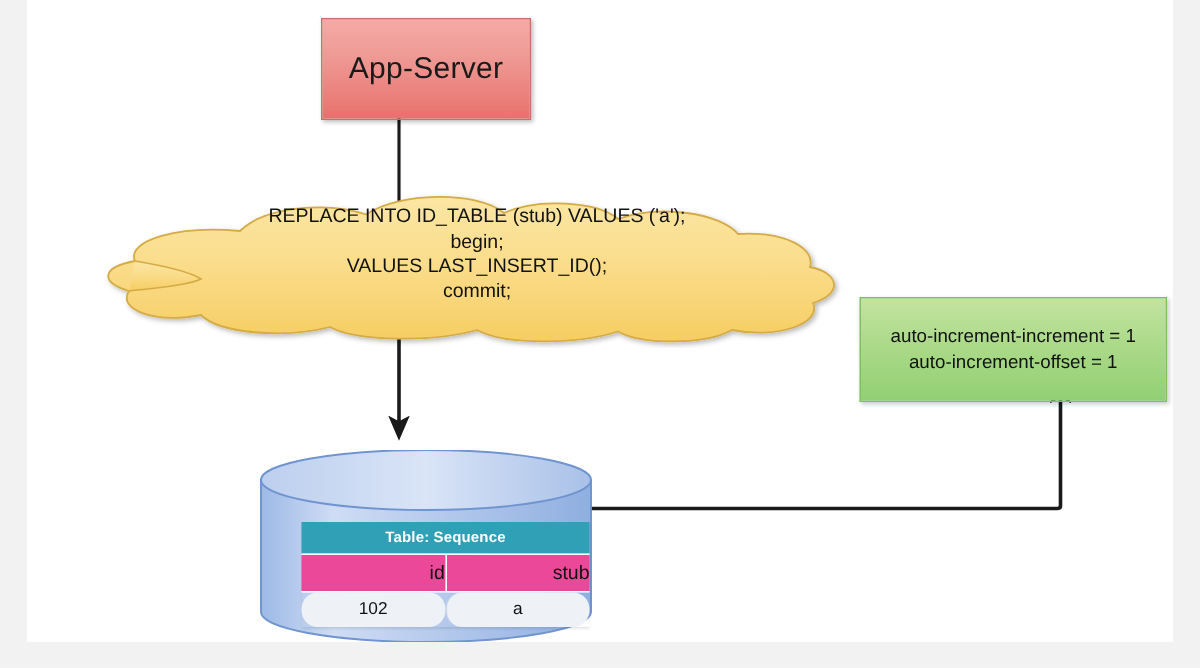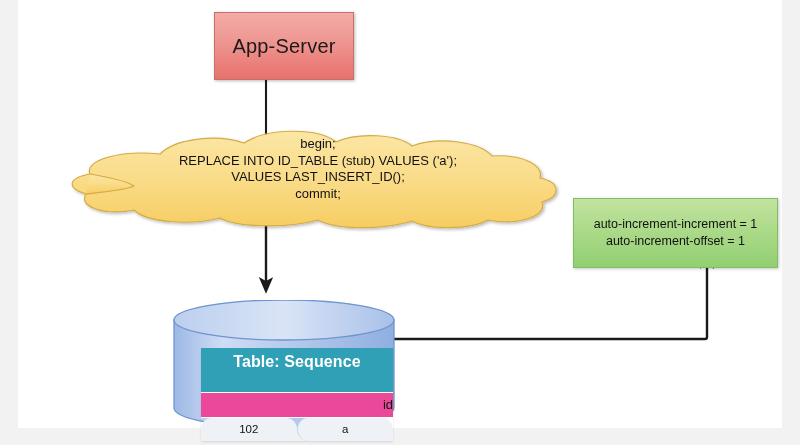--- a/index.html
+++ b/index.html
@@ -103,24 +103,24 @@
   
   #seq-table {
     left: 183px;
     top: 348px;
     width: 192px;
     box-shadow: 0 1px 2px rgba(0,0,0,0.12);
   }
   #seq-table .t-title {
     background: #2fa0b5;
     color: #ffffff;
-    font-size: 16px;
+    font-size: 10px;
     font-weight: bold;
     text-align: center;
-    padding: 5px 0 21px;
+    padding: 5px 0 5px;
     letter-spacing: 0.1px;
   }
   #seq-table .t-row {
     display: flex;
     border-top: 1.5px solid #ffffff;
   }
   #seq-table .t-head-cell {
     flex: 1;
     background: #ec4899;
     color: #111;
@@ -194,22 +194,22 @@
                  C 316 104, 268 104, 250 94
                  C 222 102, 170 102, 152 92
                  C 120 100, 78 96, 66 84
                  C 34 90, 10 80, 18 68
                  C -2 62, 0 52, 22 48
                  C 16 34, 52 24, 92 28 Z" fill="url(#cloudGrad)" stroke="#d4ab45" stroke-width="1.2"></path>
         <path d="M 22 48 C 46 52, 60 56, 66 60 C 58 64, 36 66, 18 68" fill="url(#cloudGrad)" stroke="#d4ab45" stroke-width="1.1"></path>
       </svg>
     </div>
     <div id="cloud-text" class="abs">
+      <div>REPLACE INTO ID_TABLE (stub) VALUES ('a');</div>
       <div>begin;</div>
-      <div>REPLACE INTO ID_TABLE (stub) VALUES ('a');</div>
       <div>VALUES LAST_INSERT_ID();</div>
       <div>commit;</div>
     </div>
 
     <div id="green-box" class="abs">
       <div class="gline">auto-increment-increment = 1</div>
       <div class="gline">auto-increment-offset = 1</div>
     </div>
 
     <div id="db" class="abs">
@@ -229,20 +229,21 @@
         </defs>
         <path d="M 4 20 L 4 108 A 110 20 0 0 0 224 108 L 224 20 Z" fill="url(#cylBody)" stroke="#6f94cf" stroke-width="1.3"></path>
         <ellipse cx="114" cy="20" rx="110" ry="20" fill="url(#cylTop)" stroke="#6f94cf" stroke-width="1.3"></ellipse>
       </svg>
     </div>
 
     <div id="seq-table" class="abs">
       <div class="t-title">Table: Sequence</div>
       <div class="t-row">
         <div class="t-head-cell">id</div>
+        <div class="t-head-cell">stub</div>
       </div>
       <div class="t-row">
         <div class="t-data-cell">102</div>
         <div class="t-data-cell">a</div>
       </div>
     </div>
 
   </div>
 </div>
 

